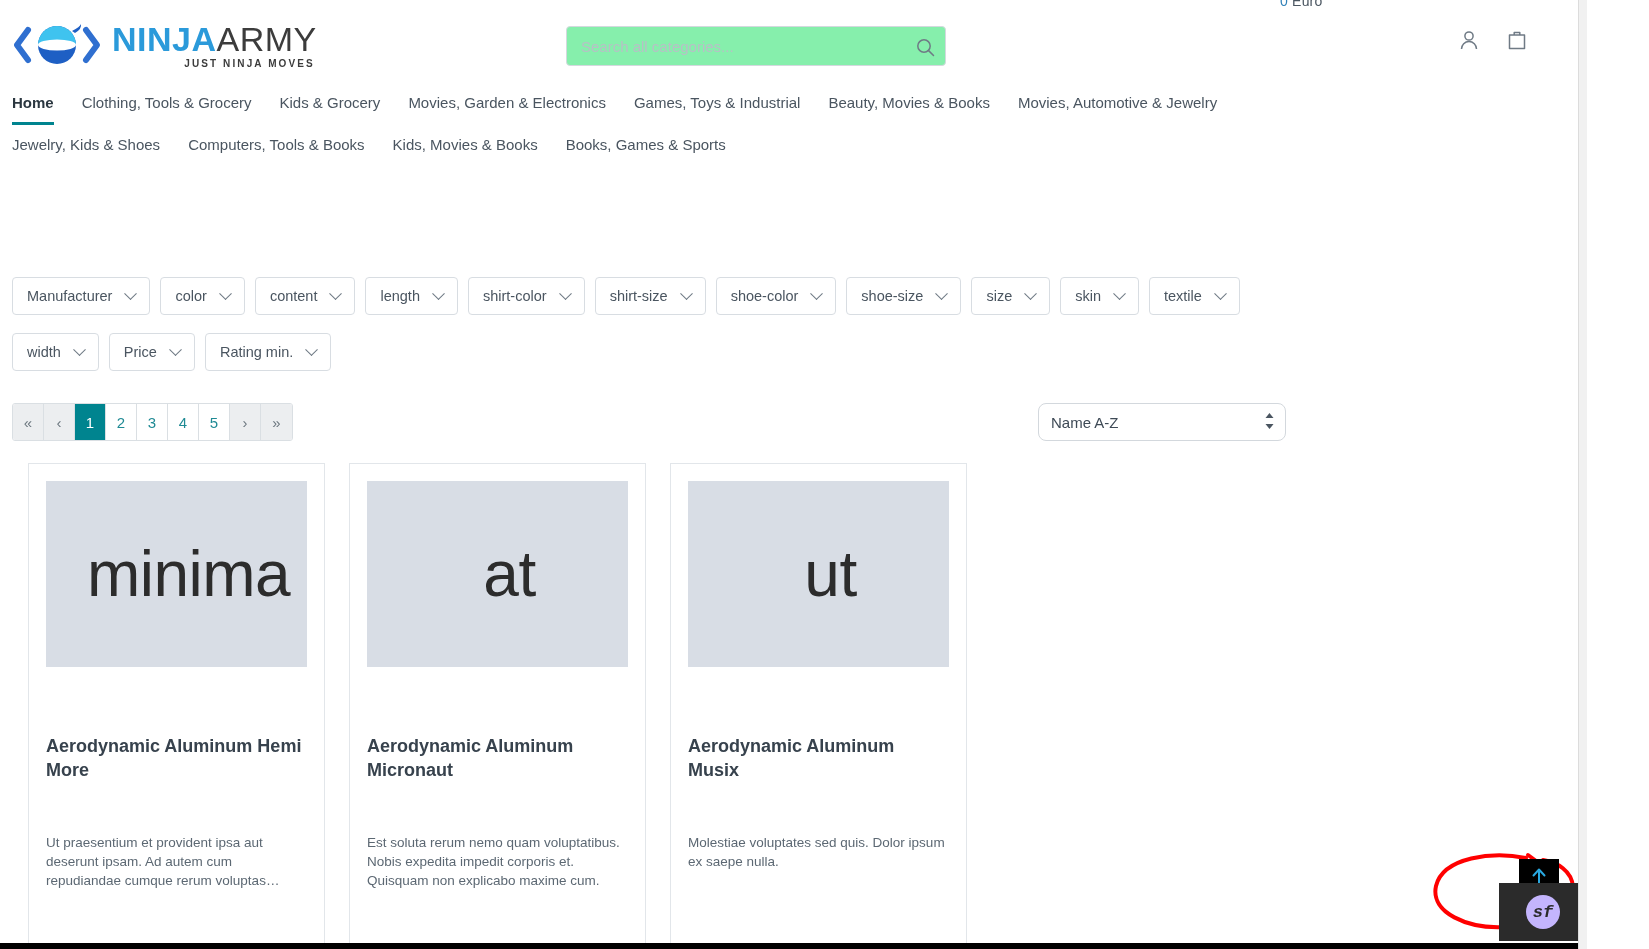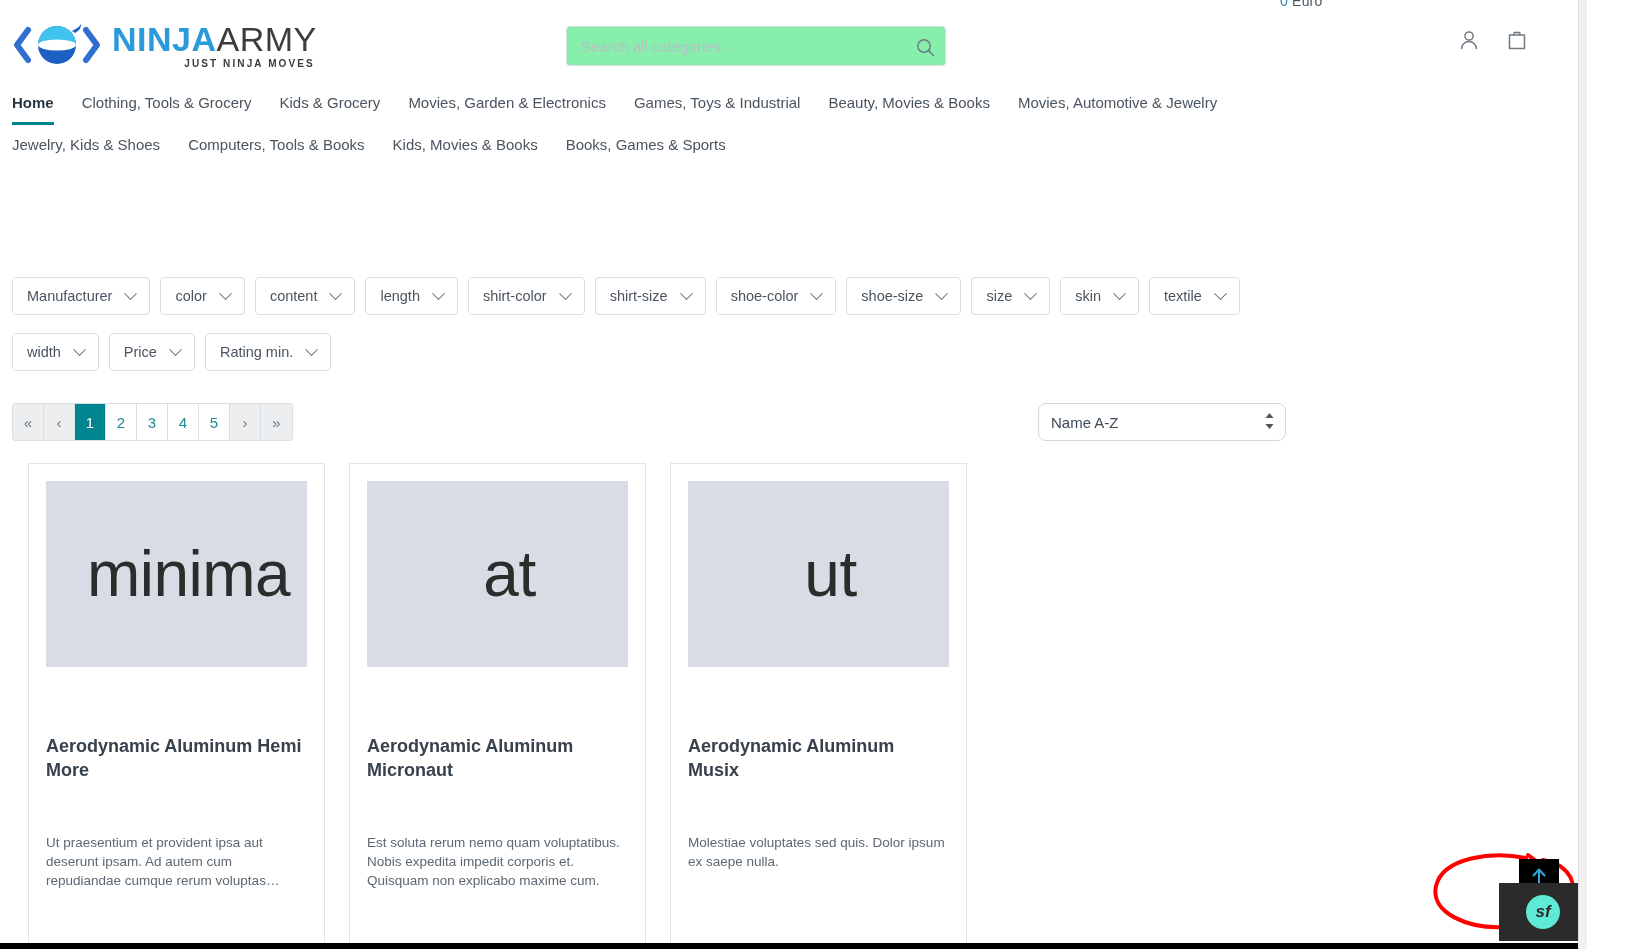--- a/index.html
+++ b/index.html
@@ -256,24 +256,24 @@
   .sf-badge {
     position: absolute;
     right: 0px; bottom: 8px;
     width: 88px; height: 58px;
     background: #2b2b2b;
     display: flex; align-items: center; justify-content: center;
   }
   .sf-circle {
     width: 34px; height: 34px;
     border-radius: 50%;
-    background: #5eead4;
+    background: #c4b5fd;
     color: #2b2b2b;
     display: flex; align-items: center; justify-content: center;
-    font-family: Liberation Sans, sans-serif;
+    font-family: Liberation Mono, monospace;
     font-style: italic; font-weight: 700;
     font-size: 17px;
   }
   .annotation {
     position: absolute;
     right: 4px; bottom: 14px;
     width: 160px; height: 92px;
     pointer-events: none;
   }
   .bottom-bar {

